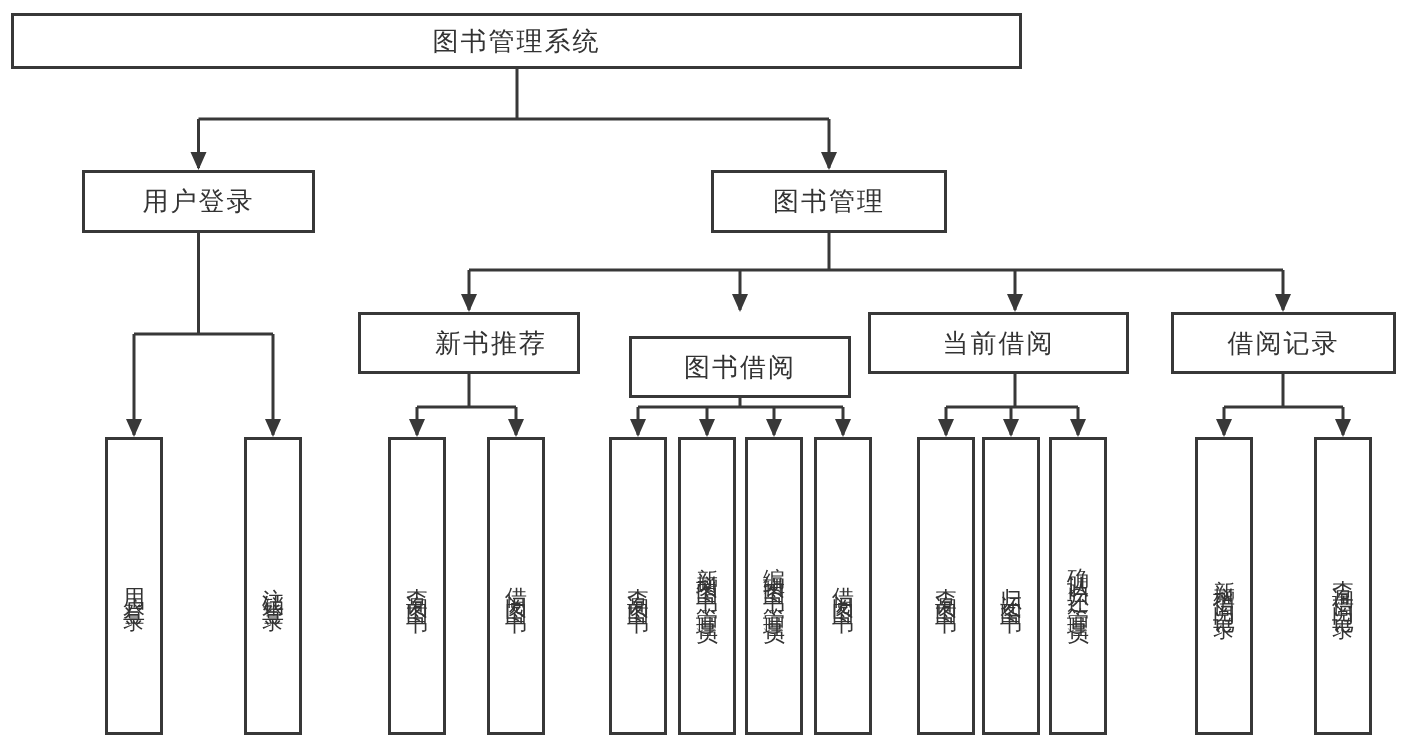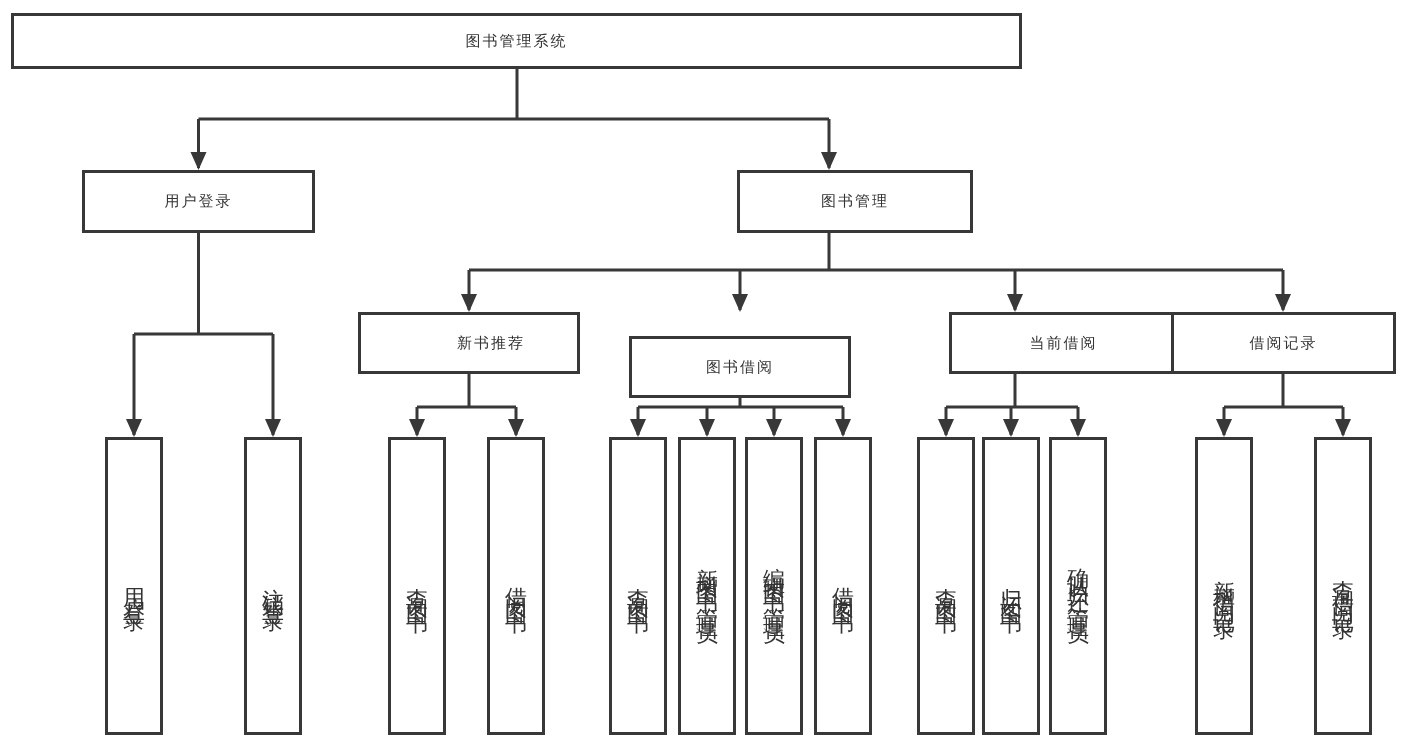--- a/index.html
+++ b/index.html
@@ -34,32 +34,32 @@
     position: absolute;
     background: var(--boxbg);
     border: 3px solid var(--line);
     color: var(--text);
     display: flex;
     align-items: center;
     justify-content: center;
     text-align: center;
   }
   .h-node {
-    font-size: 15px;
+    font-size: 26px;
     letter-spacing: 2px;
     white-space: nowrap;
   }
   .root { left: 11px;  top: 13px;  width: 1011px; height: 56px; }
   .l2   { top: 170px;  height: 63px; }
   .l2-a { left: 82px;  width: 233px; }
-  .l2-b { left: 711px; width: 236px; margin-left: 26px; }
+  .l2-b { left: 711px; width: 236px; }
   .l3   { top: 312px;  height: 62px; }
   .l3-a { left: 358px;  width: 222px; padding-left: 44px; }
   .l3-b { left: 629px;  width: 222px; margin-top: 24px; }
-  .l3-c { left: 949px;  width: 229px; text-align: right; }
+  .l3-c { left: 868px;  width: 261px; text-align: right; }
   .l3-d { left: 1171px; width: 225px; }
 
   .leaf {
     top: 437px;
     width: 58px;
     height: 298px;
     writing-mode: vertical-rl;
     font-size: 22px;
     letter-spacing: 8px;
     line-height: 1;

